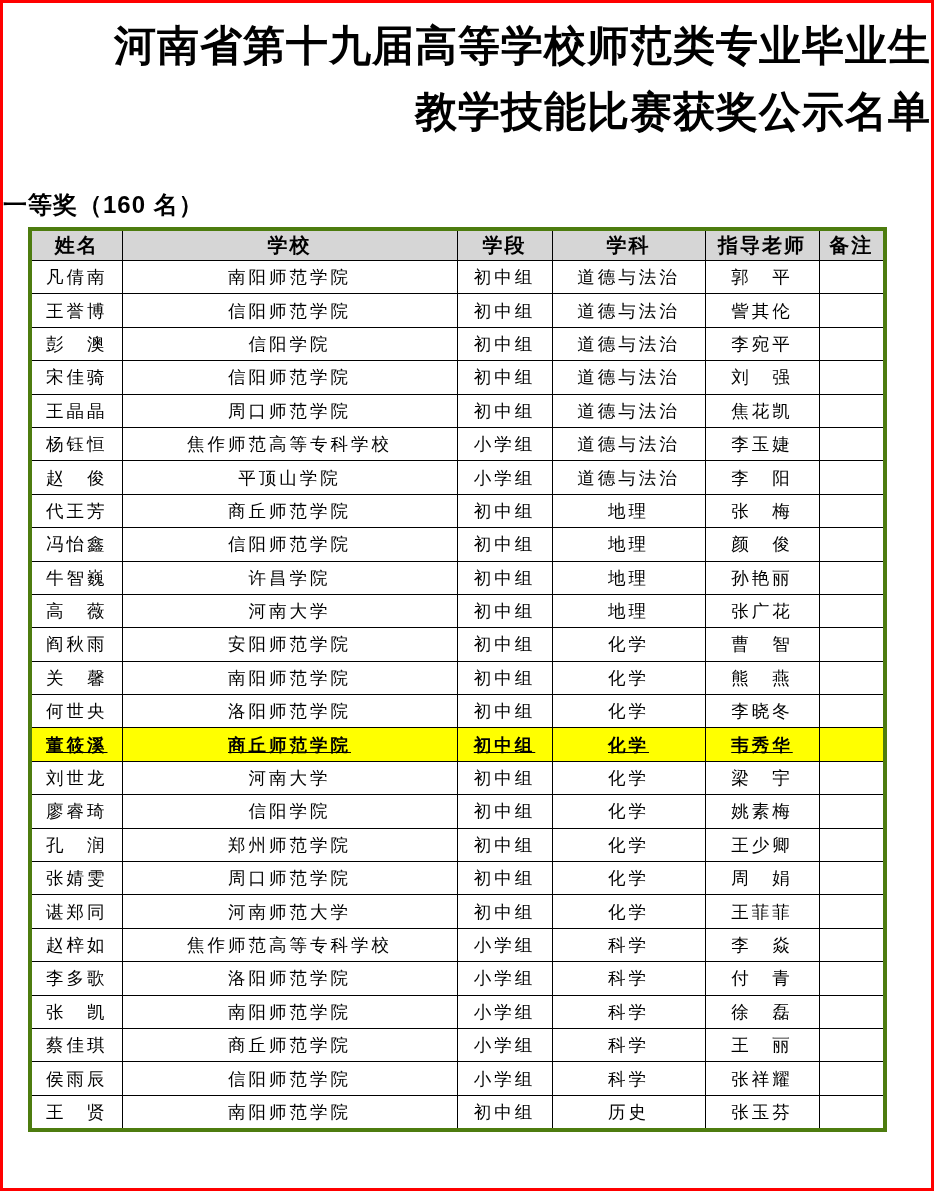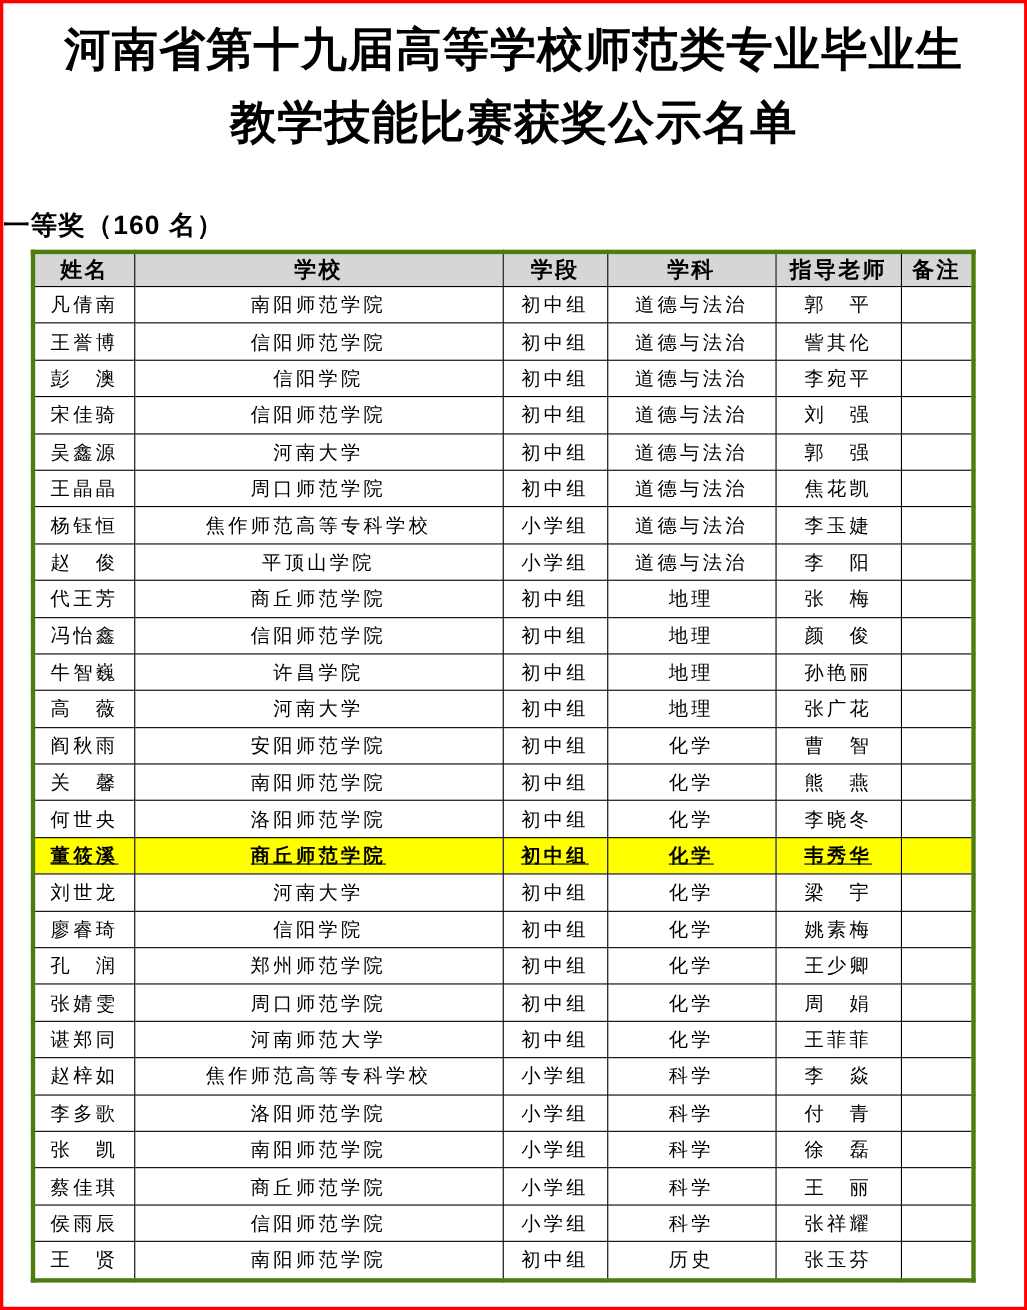--- a/index.html
+++ b/index.html
@@ -23,21 +23,21 @@
   }
   .title {
     margin: 10px 0 0 0;
     text-align: center;
     font-size: 42px;
     font-weight: bold;
     line-height: 66px;
     font-family: "Liberation Serif", "DejaVu Serif", serif;
     letter-spacing: 1px;
   }
-  .title-line { display: block; }
+  .title-line { display: block; text-align: right; }
   .section-heading {
     margin-top: 44px;
     font-size: 24px;
     font-weight: bold;
     font-family: "Liberation Sans", "DejaVu Sans", sans-serif;
     letter-spacing: 1px;
   }
   table.award-table {
     border-collapse: collapse;
     table-layout: fixed;
@@ -136,28 +136,20 @@
         </tr>
         <tr>
           <td>宋佳骑</td>
           <td>信阳师范学院</td>
           <td>初中组</td>
           <td>道德与法治</td>
           <td>刘　强</td>
           <td></td>
         </tr>
         <tr>
-          <td>吴鑫源</td>
-          <td>河南大学</td>
-          <td>初中组</td>
-          <td>道德与法治</td>
-          <td>郭　强</td>
-          <td></td>
-        </tr>
-        <tr>
           <td>王晶晶</td>
           <td>周口师范学院</td>
           <td>初中组</td>
           <td>道德与法治</td>
           <td>焦花凯</td>
           <td></td>
         </tr>
         <tr>
           <td>杨钰恒</td>
           <td>焦作师范高等专科学校</td>

